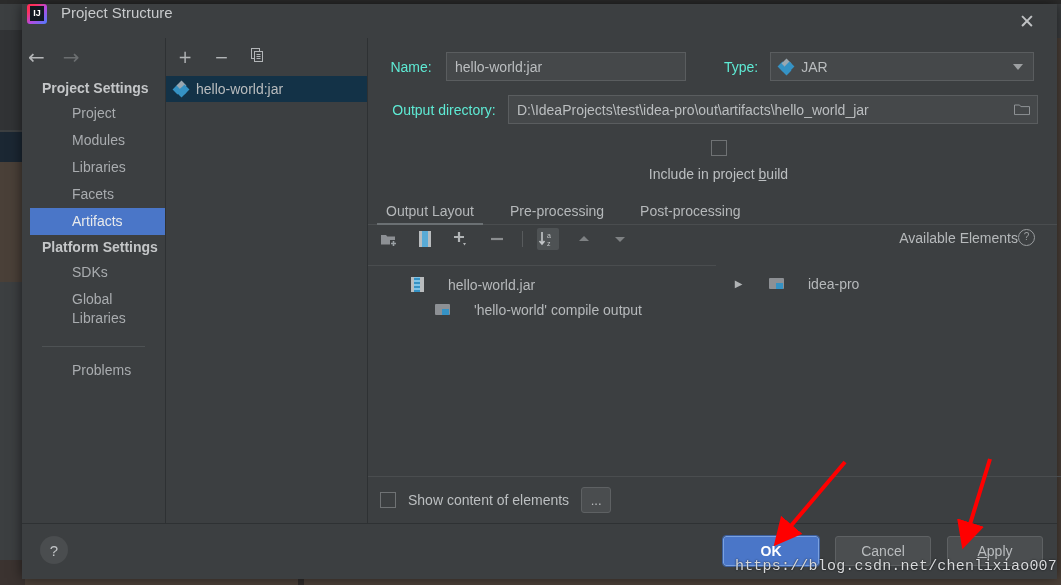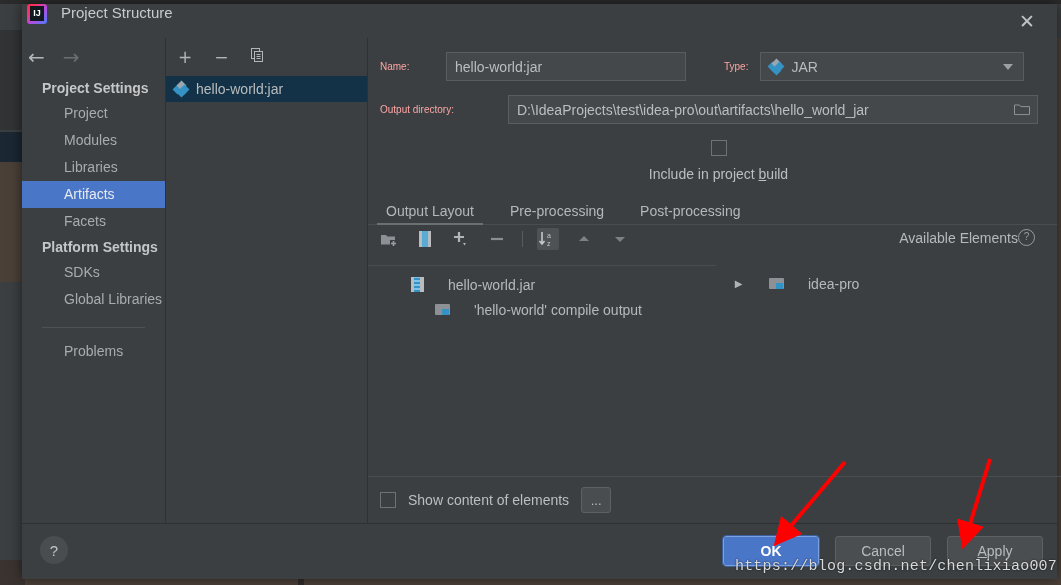--- a/index.html
+++ b/index.html
@@ -130,20 +130,21 @@
 
   .nav-group-title {
     color:#c4c6c8; font-weight:bold; font-size:14px;
     padding:4px 0 4px 20px;
   }
   .nav-item {
     color:#a9acaf; font-size:14px;
     padding:4px 0 4px 42px;
     cursor:pointer;
     line-height:19px;
+    margin-left:8px;
   }
   .nav-item.selected {
     background:#4a76c8;
     color:#e8eaec;
   }
   .nav-sep {
     height:1px; background:#4e5254;
     margin:14px 20px 10px 20px;
   }
 
@@ -185,22 +186,23 @@
     position:absolute; left:346px; top:0;
     width:689px; height:485px;
     background:#3c3f41;
   }
 
   .form-row {
     display:flex; align-items:center;
     padding-left:12px;
   }
   .form-label {
-    color:#fca5a5; font-size:10px;
+    color:#5eead4; font-size:14px;
     flex:none;
+    text-align:center;
   }
   .txt-input {
     background:#45484a;
     border:1px solid #5a5d5f;
     color:#bbbec0;
     font-size:14px;
     font-family:"Liberation Sans", sans-serif;
     padding:4px 8px;
     box-sizing:border-box;
     height:29px;
@@ -448,22 +450,22 @@
       <div class="sidebar">
         <div class="nav-arrows">
           <div class="nav-arrow">←</div>
           <div class="nav-arrow disabled">→</div>
         </div>
 
         <div class="nav-group-title">Project Settings</div>
         <div class="nav-item">Project</div>
         <div class="nav-item">Modules</div>
         <div class="nav-item">Libraries</div>
+        <div class="nav-item">Facets</div>
         <div class="nav-item selected">Artifacts</div>
-        <div class="nav-item">Facets</div>
 
         <div class="nav-group-title">Platform Settings</div>
         <div class="nav-item">SDKs</div>
         <div class="nav-item">Global Libraries</div>
 
         <div class="nav-sep"></div>
         <div class="nav-item">Problems</div>
       </div>
 
       <div class="artifacts-col">

